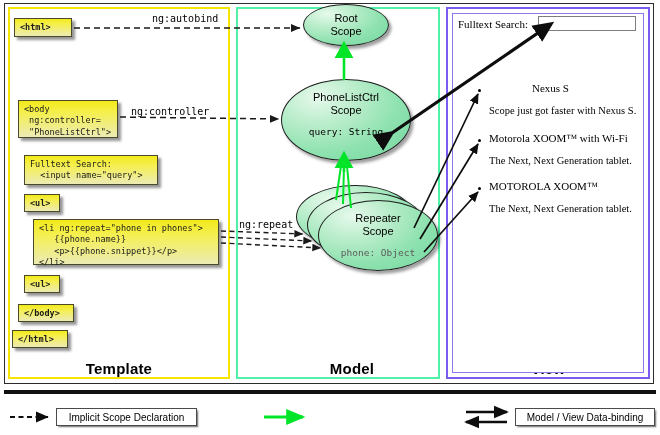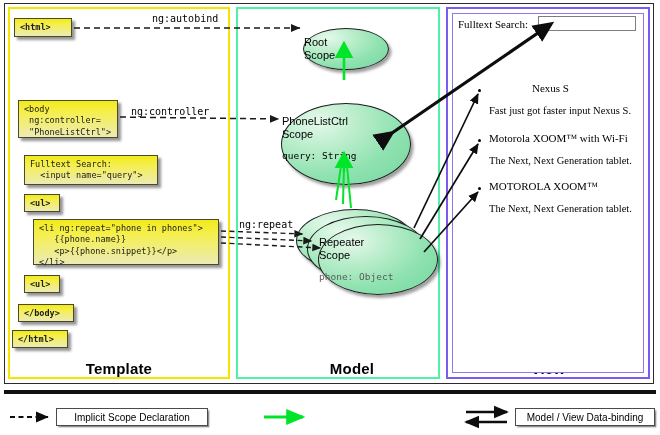--- a/index.html
+++ b/index.html
@@ -27,21 +27,21 @@
     font-family:"DejaVu Sans Mono","Liberation Mono",monospace;
     font-size:8.5px;color:#1a1a1a;line-height:1.34;
     padding:3px 5px 4px 5px;white-space:pre;}
   .ybox.bold{font-weight:bold;}
 
   
   .ellipse{position:absolute;box-sizing:border-box;border-radius:50%;
     border:1.6px solid #1d1d1d;
     background:radial-gradient(ellipse at 28% 22%,#e6f9ec 0%,#bdeecd 28%,#8fe2b0 62%,#73d79d 100%);
     box-shadow:2.5px 3px 3px rgba(0,0,0,.38);
-    color:#000;margin-top:24px;}
+    text-align:center;color:#000;}
   .ellipse .title{font-size:11px;line-height:1.16;font-weight:normal;}
   .ellipse .kv{font-family:"DejaVu Sans Mono","Liberation Mono",monospace;font-size:9.5px;line-height:1.3;}
   .kv.b{font-weight:normal;color:#000;}
   .kv.g{color:#5c5c5c;}
 
   
   .view-inner{position:absolute;left:452px;top:13px;width:192px;height:360px;
     border:1px solid #8d79e8;background:#fff;box-sizing:border-box;}
   .v-serif{font-family:"Liberation Serif","DejaVu Serif",serif;color:#000;}
   .v-label{position:absolute;font-size:11px;}
@@ -123,21 +123,21 @@
     <div class="kv g" style="margin-top:9px;">phone: Object</div>
   </div>
 
   <div class="view-inner"></div>
 
   <div class="v-label v-serif" style="left:458px;top:18px;">Fulltext Search:</div>
   <div class="v-input" style="left:538px;top:16px;width:98px;height:15px;"></div>
 
   <div class="v-dot" style="left:478px;top:89px;"></div>
   <div class="v-bullet v-serif" style="left:489px;top:82px;margin-left:43px;">Nexus S</div>
-  <div class="v-snippet v-serif" style="left:489px;top:105px;">Fast just got faster input Nexus S.</div>
+  <div class="v-snippet v-serif" style="left:489px;top:105px;">Scope just got faster with Nexus S.</div>
 
   <div class="v-dot" style="left:478px;top:139px;"></div>
   <div class="v-bullet v-serif" style="left:489px;top:132px;">Motorola XOOM™  with Wi-Fi</div>
   <div class="v-snippet v-serif" style="left:489px;top:155px;">The Next, Next Generation tablet.</div>
 
   <div class="v-dot" style="left:478px;top:187px;"></div>
   <div class="v-bullet v-serif" style="left:489px;top:180px;">MOTOROLA XOOM™</div>
   <div class="v-snippet v-serif" style="left:489px;top:203px;">The Next, Next Generation tablet.</div>
 
   <div class="edge-label" style="left:152px;top:13px;">ng:autobind</div>
@@ -196,16 +196,16 @@
         <path d="M0,0.3 L6.4,3 L0,5.7 z" fill="#0d0d0d"></path>
       </marker>
     </defs>
     <line x1="10" y1="417" x2="48" y2="417" stroke="#0d0d0d" stroke-width="2" stroke-dasharray="5,3.5" marker-end="url(#lg-dash)"></line>
     <line x1="264" y1="417" x2="303" y2="417" stroke="#00e527" stroke-width="3" marker-end="url(#lg-green)"></line>
     <line x1="466" y1="412" x2="507" y2="412" stroke="#0d0d0d" stroke-width="2.4" marker-end="url(#lg-blk)"></line>
     <line x1="507" y1="422" x2="466" y2="422" stroke="#0d0d0d" stroke-width="2.4" marker-end="url(#lg-blk)"></line>
     <line x1="466" y1="417" x2="507" y2="417" stroke="#0d0d0d" stroke-width="0"></line>
   </svg>
 
-  <div class="legend-box" style="left:56px;top:408px;width:152px;height:18px;">Implicit Scope Declaration</div>
+  <div class="legend-box" style="left:56px;top:408px;width:141px;height:18px;">Implicit Scope Declaration</div>
   <div class="legend-box" style="left:515px;top:408px;width:140px;height:18px;">Model / View Data-binding</div>
 
 </div>
 
 </body></html>

